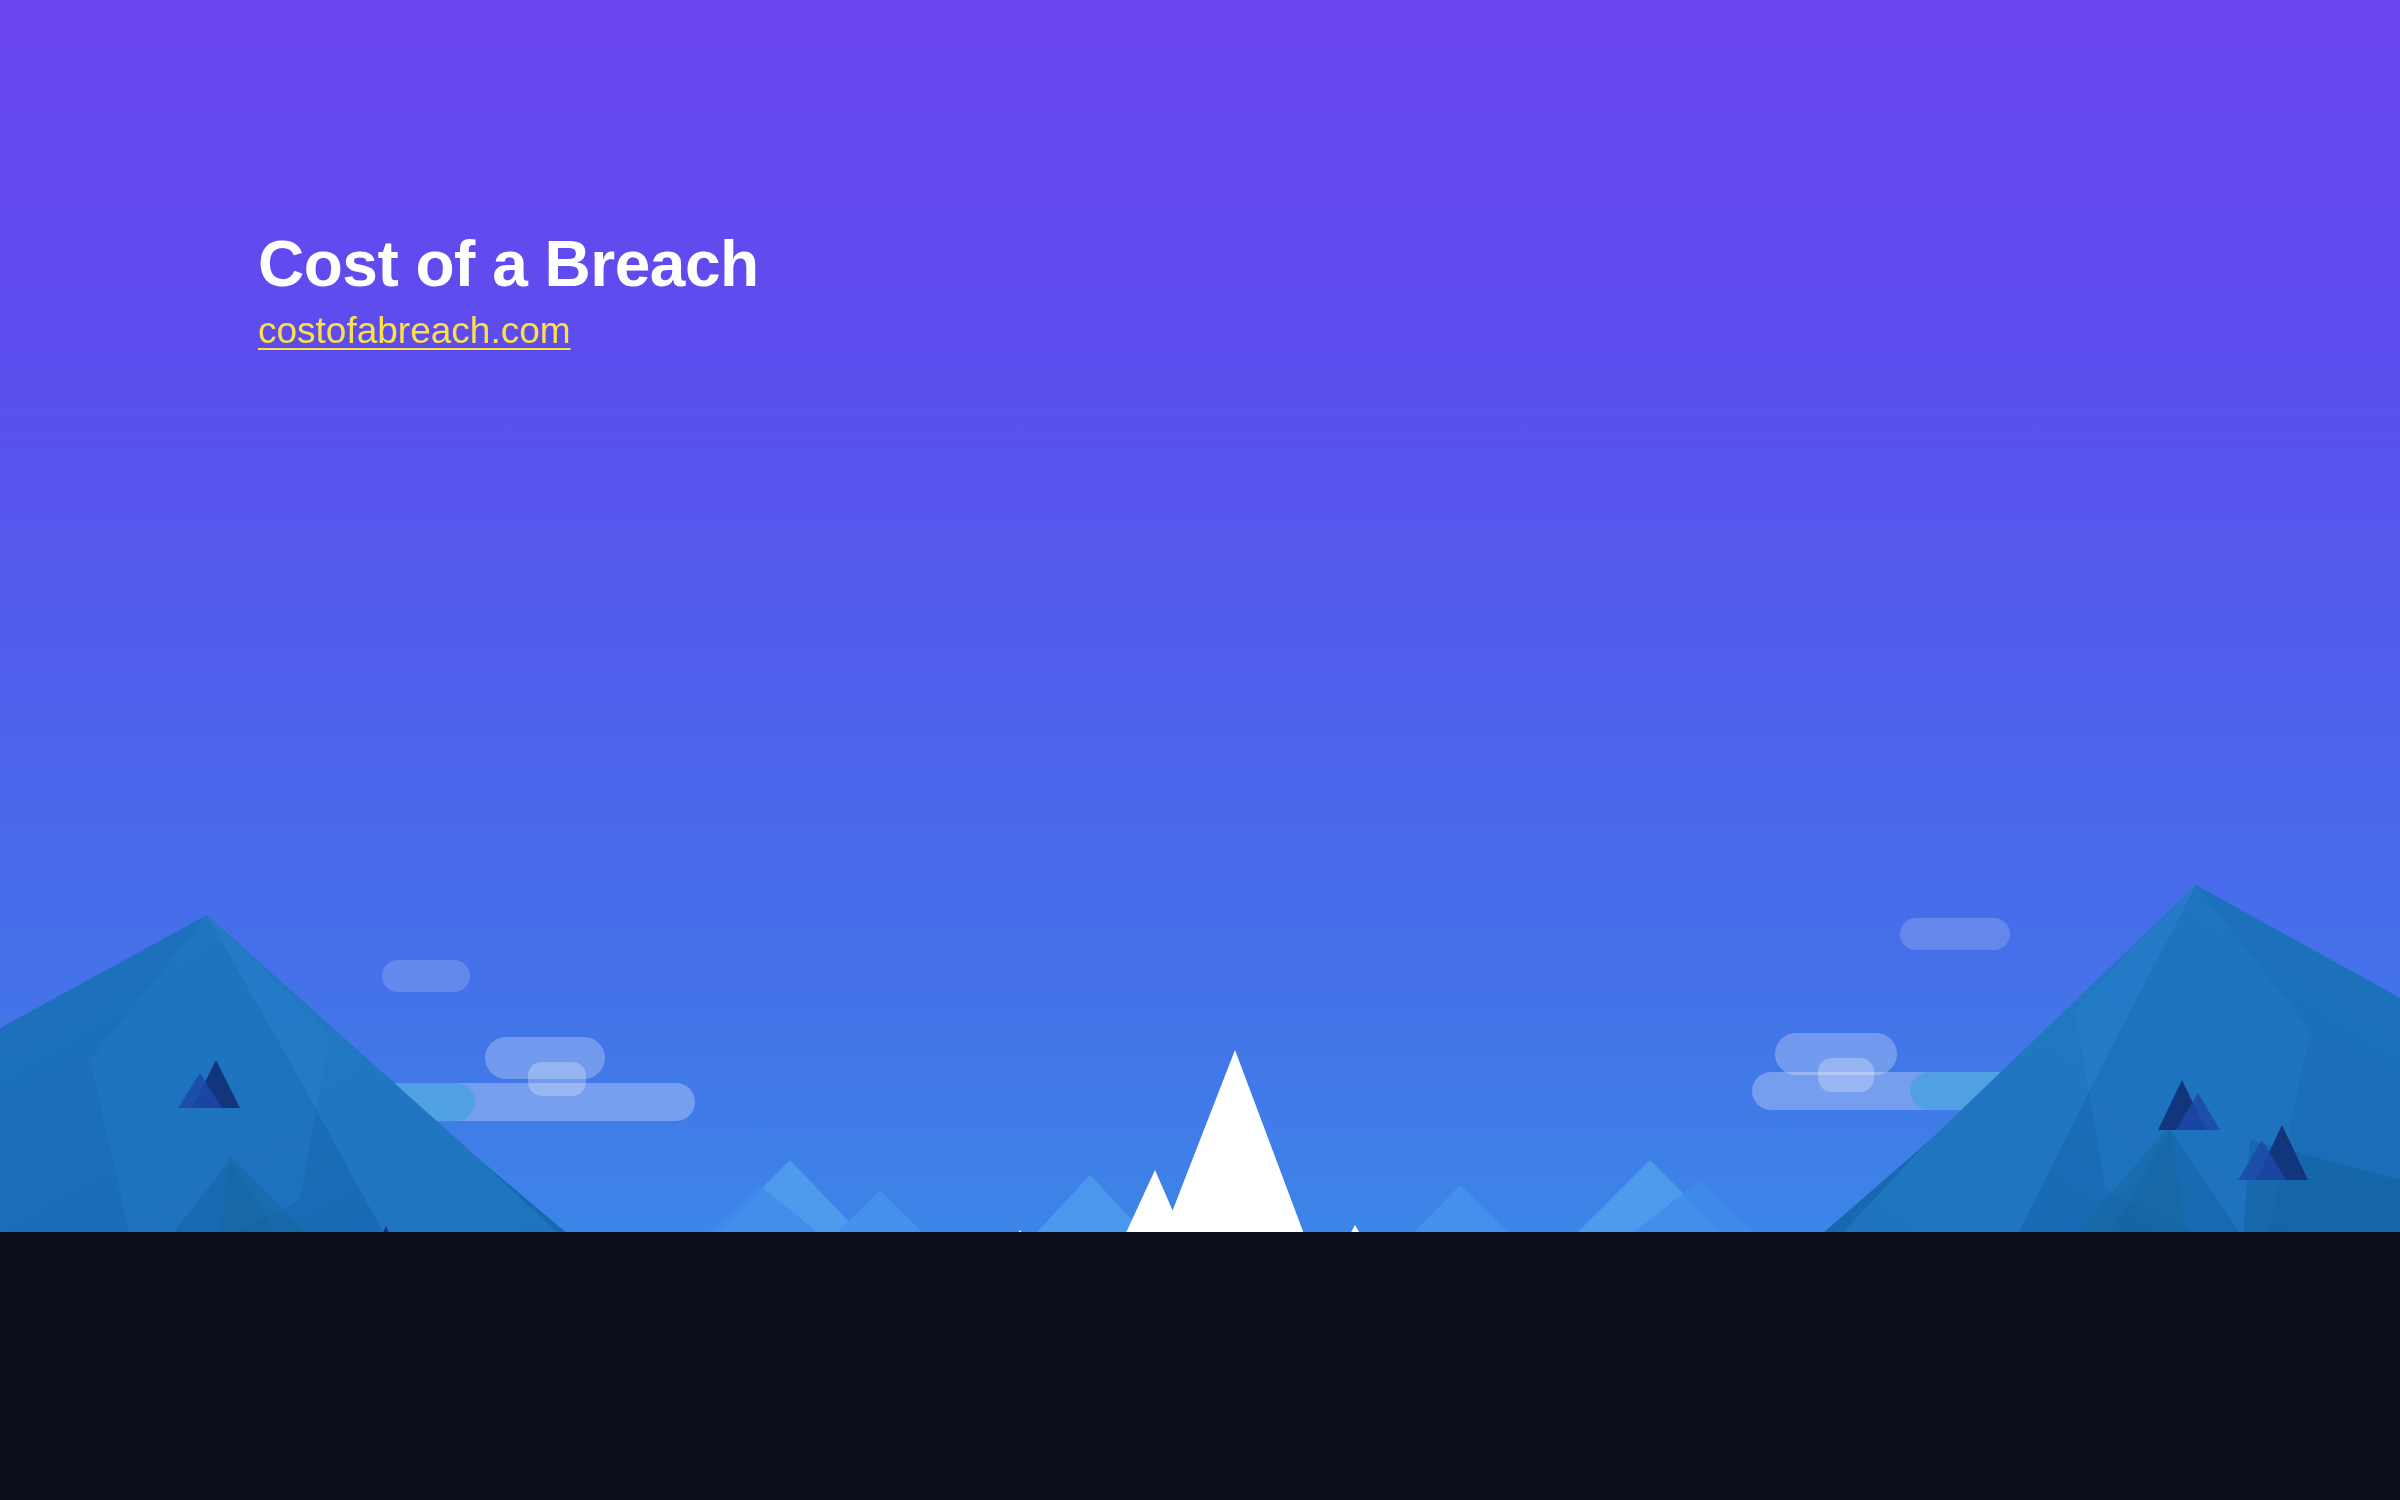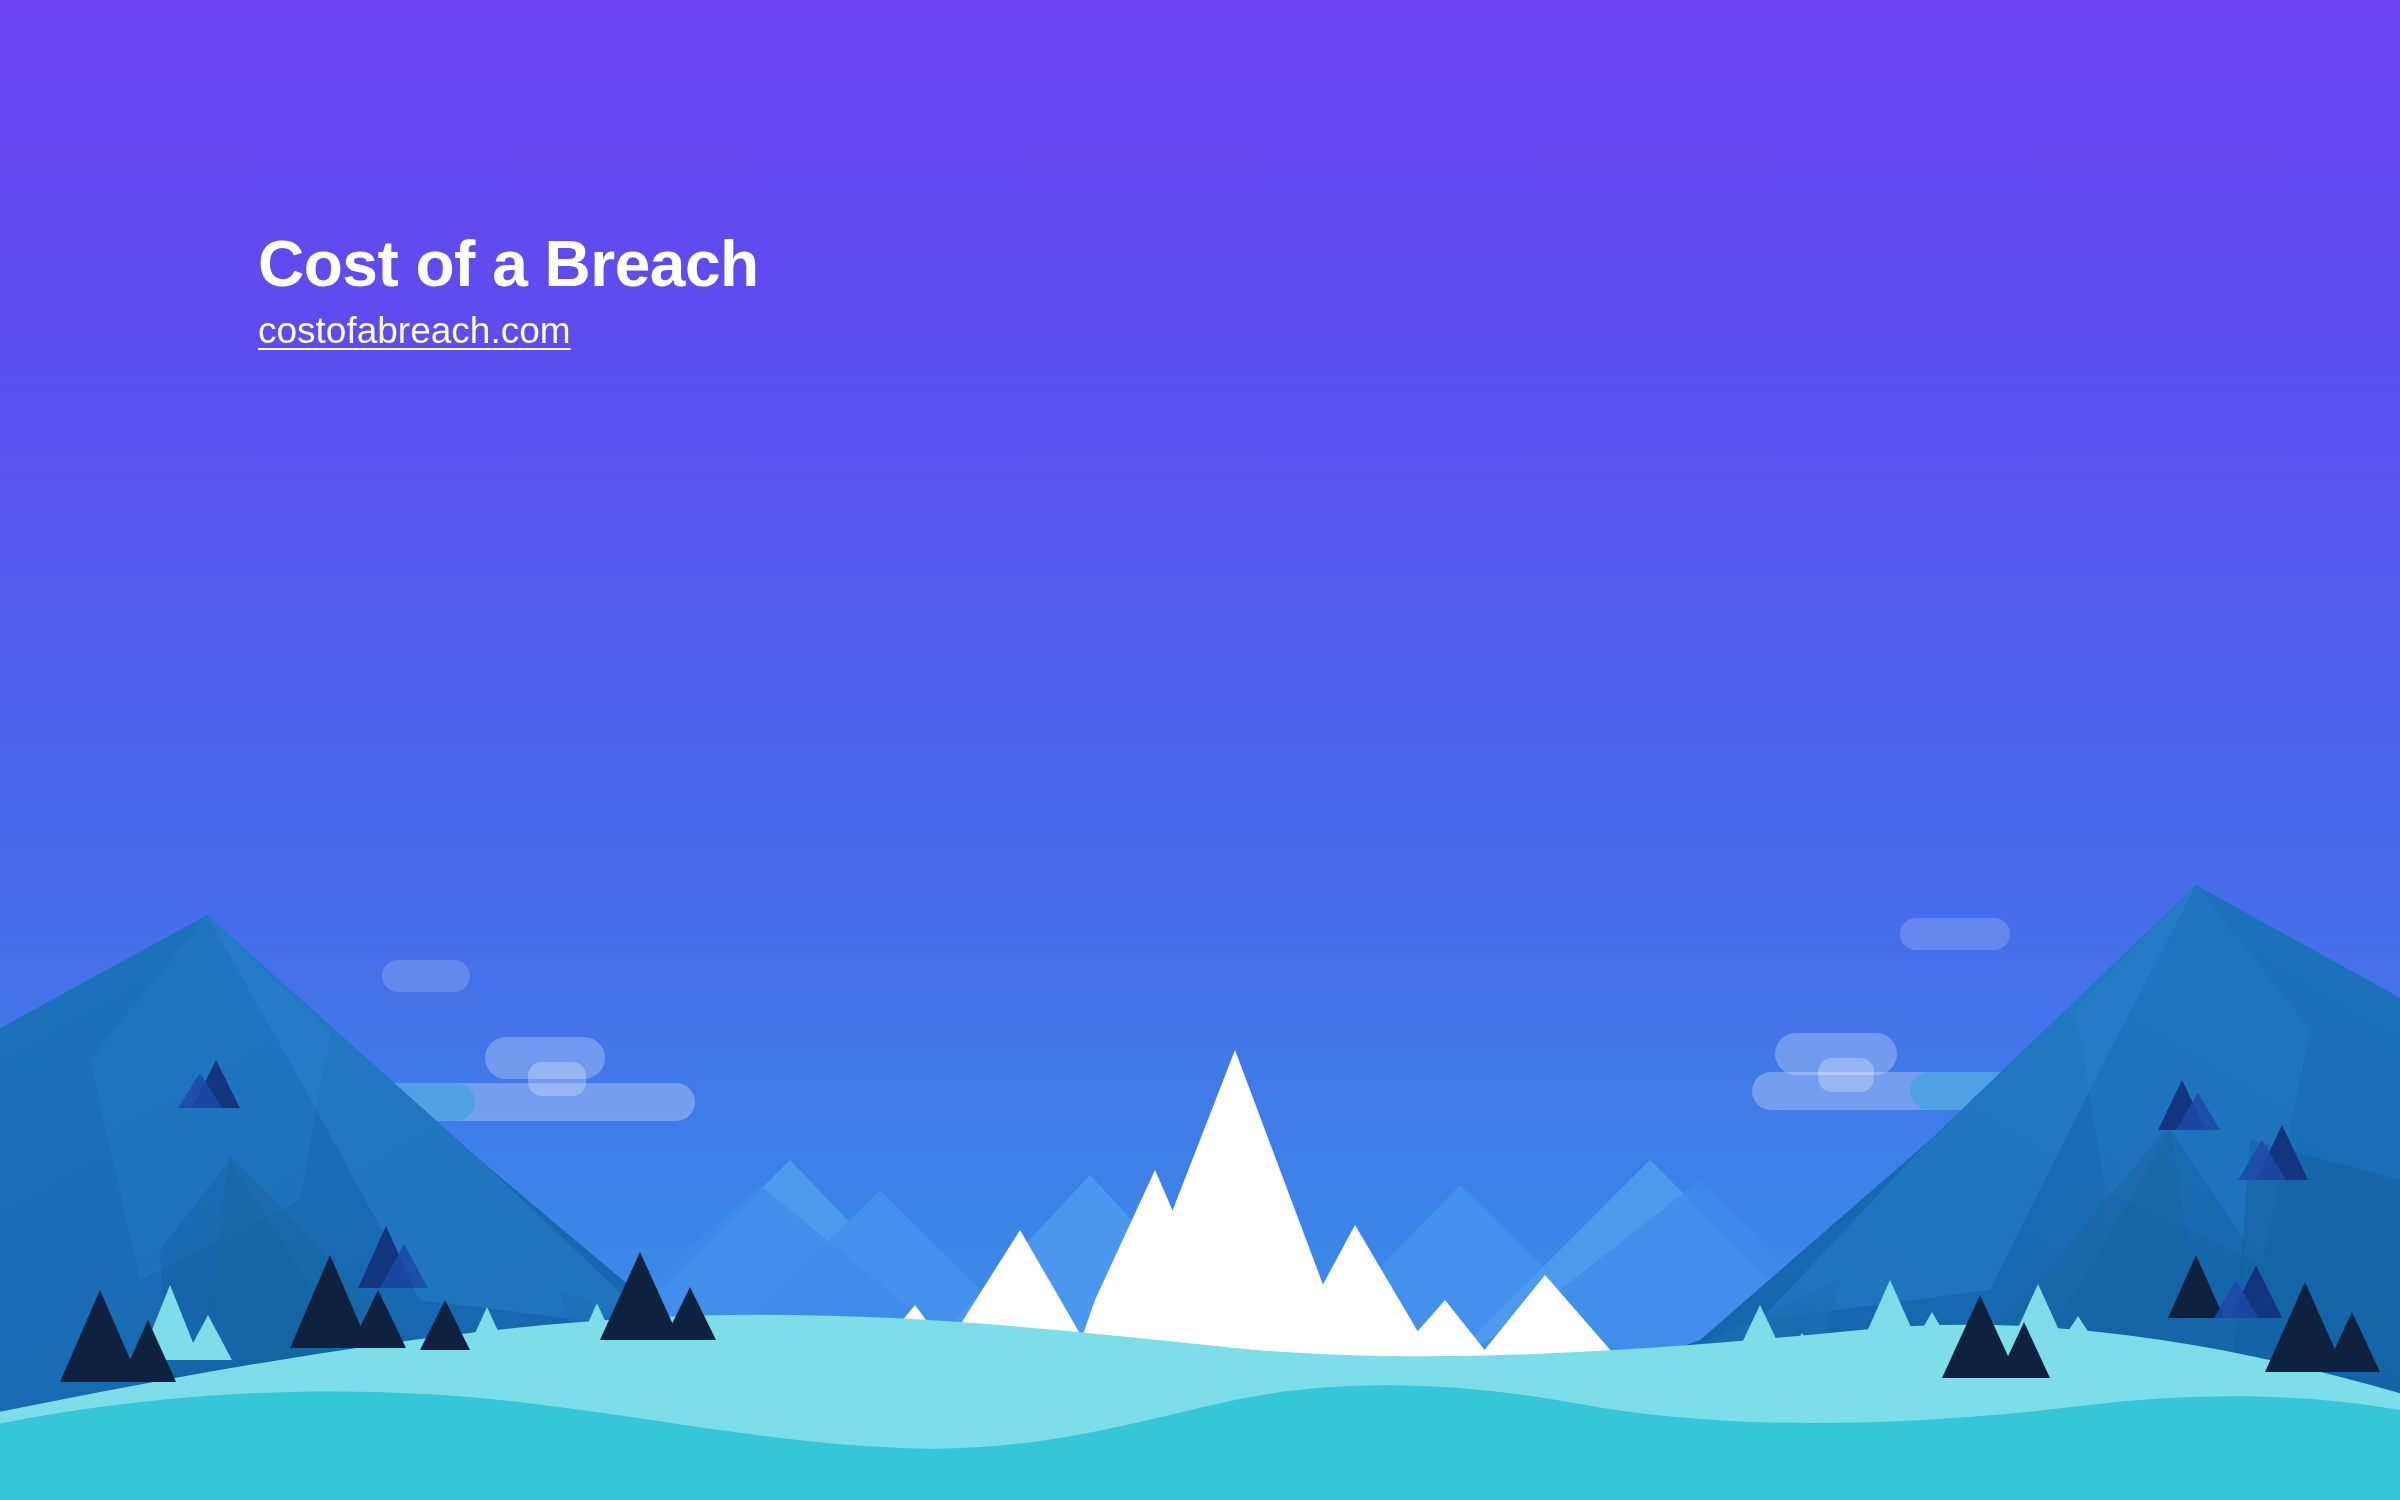--- a/index.html
+++ b/index.html
@@ -7,21 +7,21 @@
     margin: 0;
     padding: 0;
     background: #0b0f1a;
   }
   body {
     font-family: "Liberation Sans", sans-serif;
   }
   #stage {
     position: relative;
     width: 2400px;
-    height: 1500px;
+    height: 1232px;
     overflow: hidden;
     background: #4a63ea;
   }
   #scene-svg {
     position: absolute;
     inset: 0;
     width: 2400px;
     height: 1500px;
     display: block;
   }
@@ -41,21 +41,21 @@
     color: #ffffff;
     white-space: nowrap;
   }
   .brand-link {
     display: inline-block;
     margin-top: 14px;
     font-family: "Liberation Sans", sans-serif;
     font-weight: normal;
     font-size: 37px;
     line-height: 1.1;
-    color: #fef9c3;
+    color: #fde047;
     text-decoration: underline;
     text-underline-offset: 5px;
     text-decoration-thickness: 2px;
     white-space: nowrap;
     cursor: pointer;
   }
 </style>
 </head>
 <body>
 

